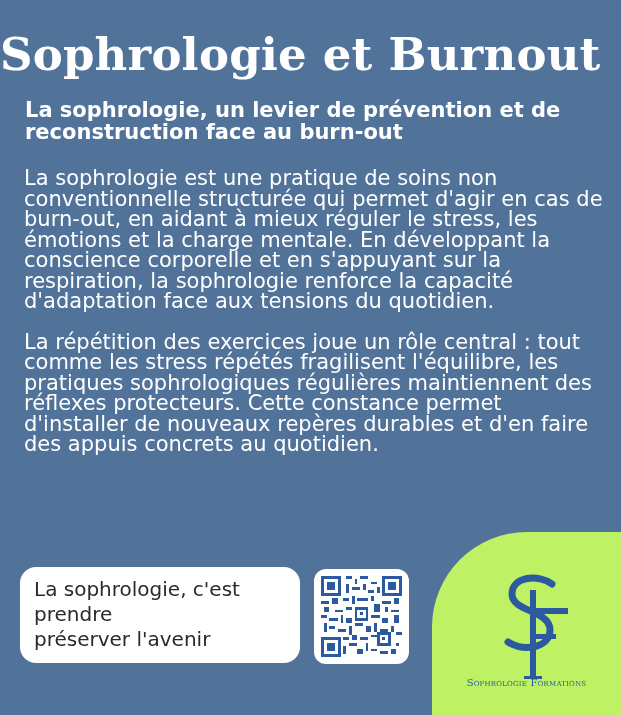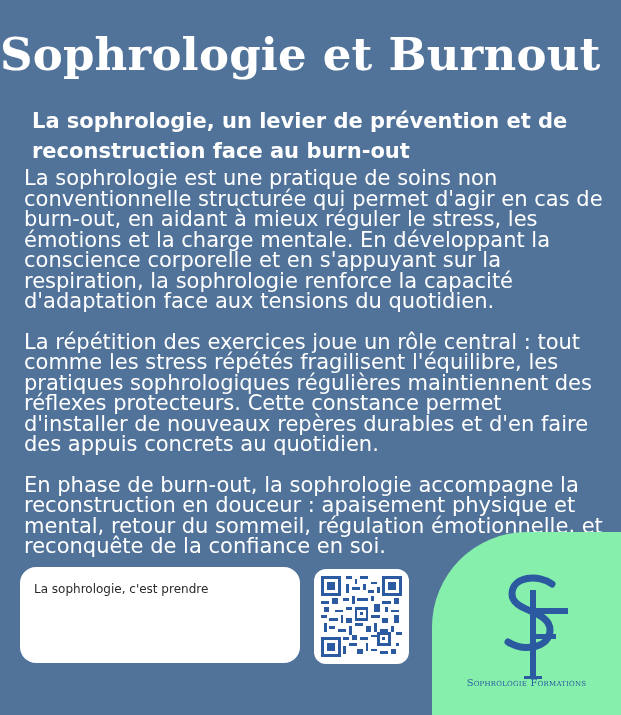--- a/index.html
+++ b/index.html
@@ -12,71 +12,71 @@
     }
     .title {
       position: absolute; left: 0; top: 32px; width: 621px;
       text-align: left;
       font-family: "DejaVu Serif", serif;
       font-weight: bold; font-size: 45px; letter-spacing: 0.2px;
       margin: 0; line-height: 1;
     }
     .subtitle {
       position: absolute; left: 24px; top: 98px; width: 560px;
-      font-size: 21px; line-height: 30px; margin: 8px;
+      font-size: 21px; line-height: 22px; margin: 1px;
     }
     .body {
       position: absolute; left: 24px; top: 168px; width: 580px;
     }
     .body p {
       margin: 0 0 20px 0;
       font-size: 21px; line-height: 20.5px;
     }
     .quote-card {
       position: absolute; left: 20px; top: 567px; width: 280px; height: 96px;
       background: #ffffff; border-radius: 16px;
       color: #2a2a2a; box-sizing: border-box; padding: 10px 14px;
     }
-    .quote-card div { font-size: 12px; line-height: 25px; }
+    .quote-card div { font-size: 20px; line-height: 25px; }
     .qr {
       position: absolute; left: 314px; top: 569px; width: 95px; height: 95px;
       background: #ffffff; border-radius: 12px;
       box-sizing: border-box; padding: 7px;
     }
     .qr svg { width: 81px; height: 81px; display: block; }
     .url {
       position: absolute; left: 20px; top: 671px;
       font-size: 17.5px; text-decoration: underline; color: #ffffff; margin-top: 43px;
     }
     .logo-area {
       position: absolute; left: 432px; top: 532px; width: 189px; height: 183px;
-      background: #86efac; border-top-left-radius: 95px 95px;
+      background: #bef264; border-top-left-radius: 95px 95px;
       overflow: hidden;
     }
     .logo-mark { position: absolute; left: 62px; top: 40px; width: 80px; height: 110px; }
     .logo-text {
       position: absolute; left: 0; top: 145px; width: 189px; text-align: center;
       font-family: "DejaVu Serif", serif; font-size: 10px; color: #2b5aa0;
       letter-spacing: 0.2px; font-variant: small-caps;
     }
   </style>
 </head>
 <body>
 
 <h1 class="title">Sophrologie et Burnout</h1>
 <h2 class="subtitle">La sophrologie, un levier de prévention et de reconstruction face au burn-out</h2>
 
 <div class="body">
   <p>La sophrologie est une pratique de soins non conventionnelle structurée qui permet d'agir en cas de burn-out, en aidant à mieux réguler le stress, les émotions et la charge mentale. En développant la conscience corporelle et en s'appuyant sur la respiration, la sophrologie renforce la capacité d'adaptation face aux tensions du quotidien.</p>
   <p>La répétition des exercices joue un rôle central : tout comme les stress répétés fragilisent l'équilibre, les pratiques sophrologiques régulières maintiennent des réflexes protecteurs. Cette constance permet d'installer de nouveaux repères durables et d'en faire des appuis concrets au quotidien.</p>
-  <p>En phase de burn-out, la sophrologie accompagne la reconstruction en douceur : apaisement physique et mental, retour du sommeil, régulation émotionnelle, et reconquête de la confiance en soi.</p>
 </div>
 
 <div class="quote-card">
   <div>La sophrologie, c'est prendre</div>
+  <div>préserver l'avenir</div>
 </div>
 
 <div class="qr">
   <svg viewBox="0 0 29 29" shape-rendering="crispEdges">
     <rect width="29" height="29" fill="#fff"></rect>
     <g fill="#2b5aa0">
       <path d="M0 0h7v7H0zM1 1v5h5V1zM2 2h3v3H2z" fill-rule="evenodd"></path>
       <path d="M22 0h7v7h-7zM23 1v5h5V1zM24 2h3v3h-3z" fill-rule="evenodd"></path>
       <path d="M0 22h7v7H0zM1 23v5h5v-5zM2 24h3v3H2z" fill-rule="evenodd"></path>
       <rect x="9" y="0" width="2" height="1"></rect>

